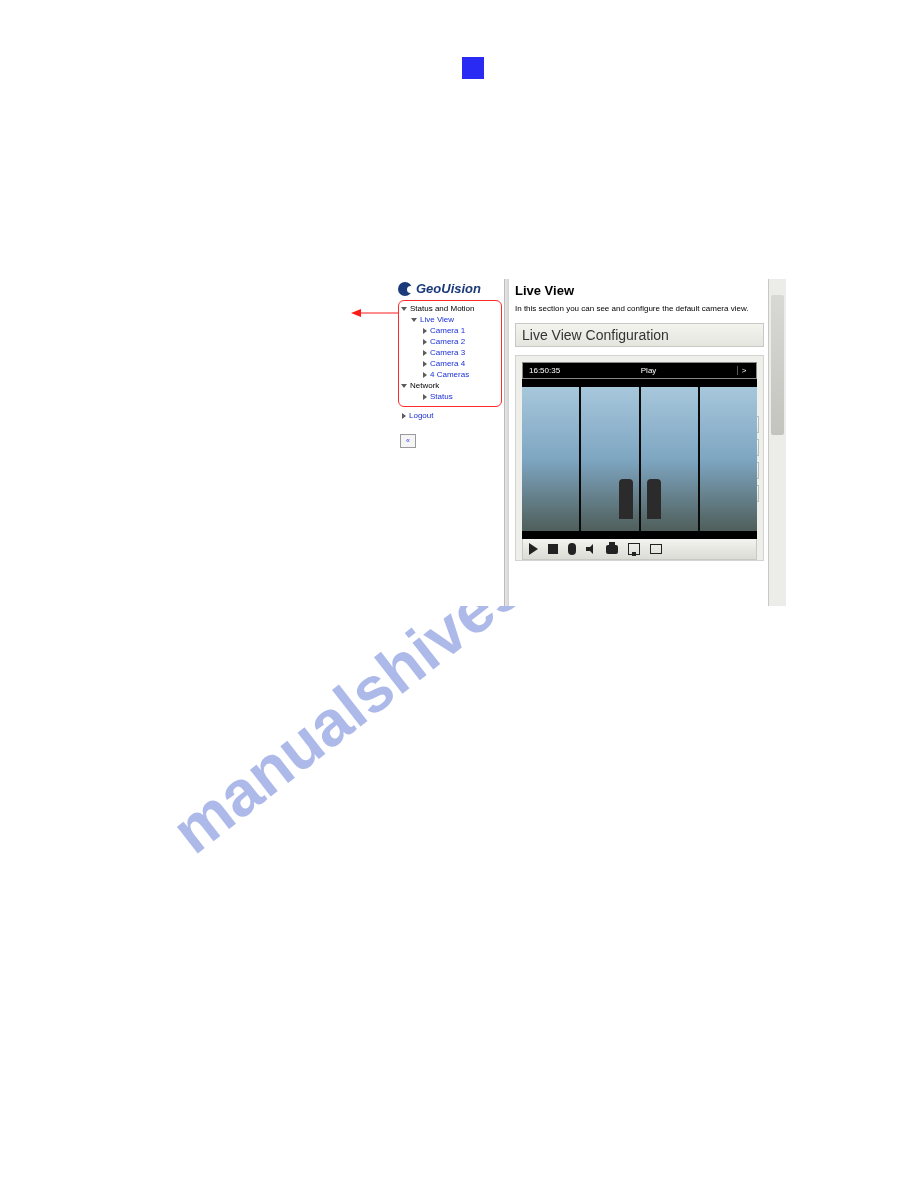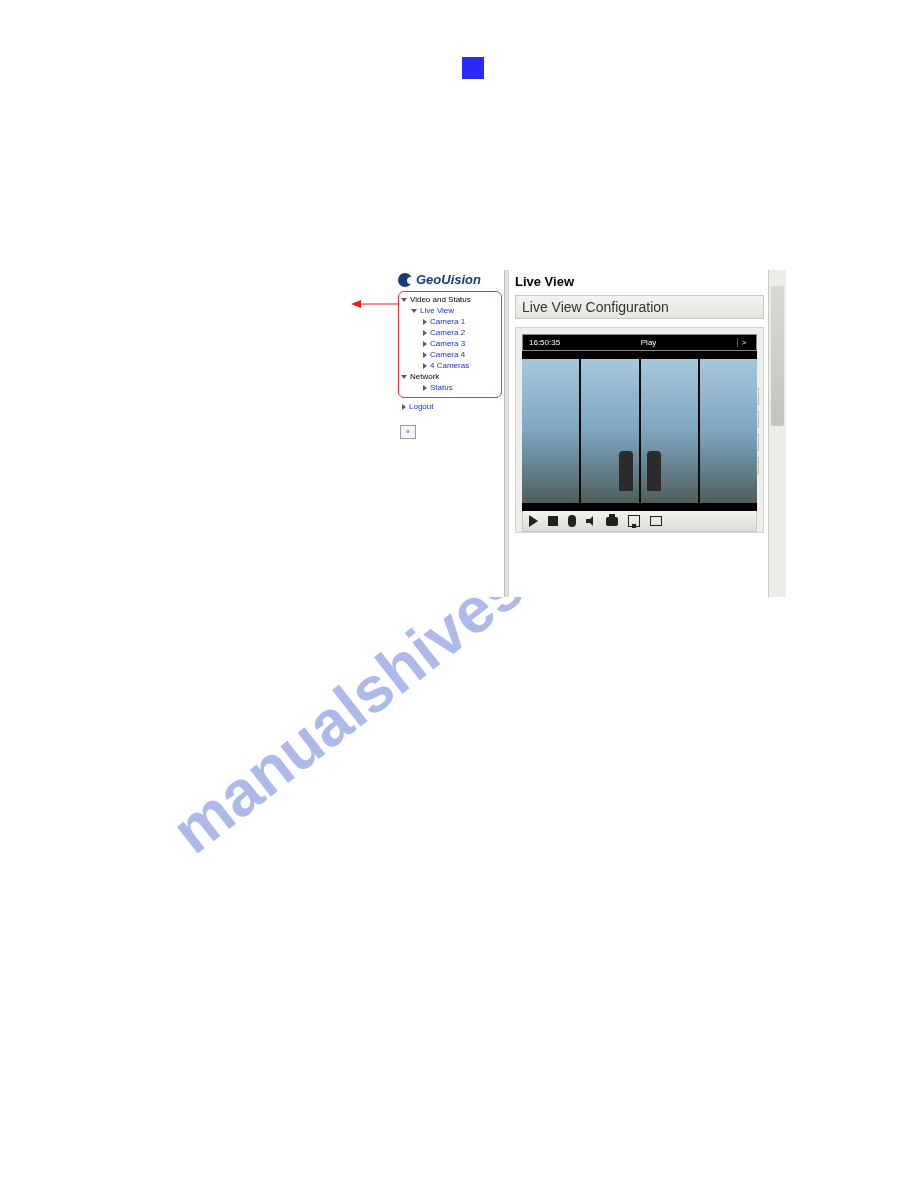--- a/index.html
+++ b/index.html
@@ -35,21 +35,21 @@
   }
   .watermark text {
     font-family: Arial, sans-serif;
     font-weight: 600;
     fill: #6b83d8;
     opacity: 0.55;
     font-size: 64px;
   }
   .screenshot {
     position: absolute;
-    top: 270px;
+    top: 279px;
     left: 396px;
     width: 390px;
     height: 327px;
     background: #14532d;
     z-index: 2;
     text-decoration: underline;
   }
   .ss-left-col {
     position: absolute;
     top: 0;
@@ -311,21 +311,21 @@
 
     <div class="ss-left-col">
       <div class="logo-row">
         <span class="logo-mark"></span>
         <span class="logo-text">GeoUision</span>
       </div>
 
       <div class="tree">
         <div class="tree-item down black">
           <span class="arrow"></span>
-          <span>Video and Status</span>
+          <span>Status and Motion</span>
         </div>
         <div class="tree-item down indent-1">
           <span class="arrow"></span>
           <span>Live View</span>
         </div>
         <div class="tree-item indent-2">
           <span class="arrow"></span>
           <span>Camera 1</span>
         </div>
         <div class="tree-item indent-2">
@@ -363,20 +363,21 @@
     </div>
 
     <div class="ss-divider"></div>
 
     <div class="ss-right">
       <div class="right-scroll">
           <div class="bar"></div>
         </div>
 
       <div class="panel-title">Live View</div>
+      <div class="panel-desc">In this section you can see and configure the default camera view.</div>
       <div class="section-bar">Live View Configuration</div>
 
       <div class="video-wrap">
         <div class="side-icons">
           <div class="side-icon">☰</div>
           <div class="side-icon">📷</div>
           <div class="side-icon">⊕</div>
           <div class="side-icon">⚏</div>
         </div>
 

